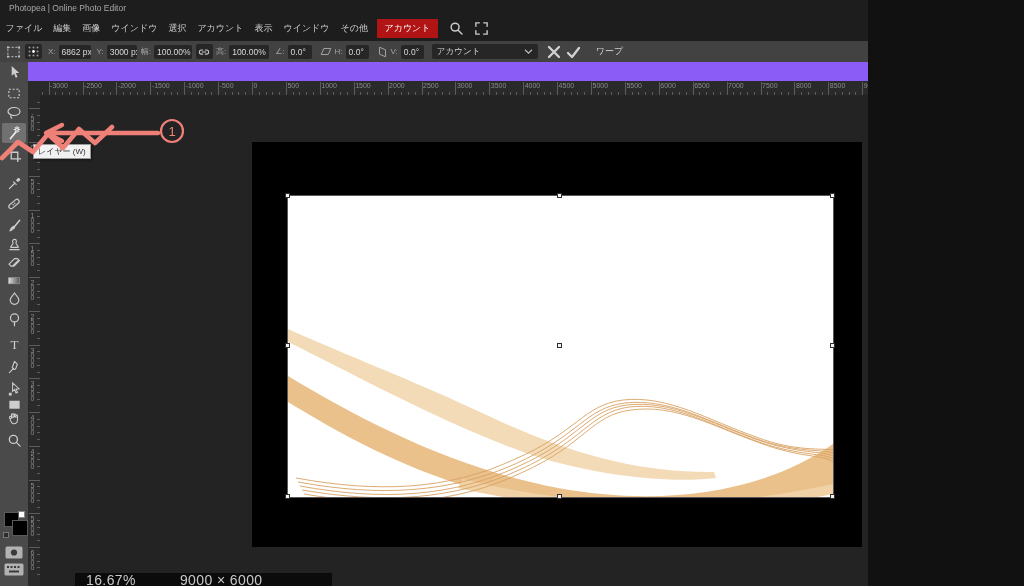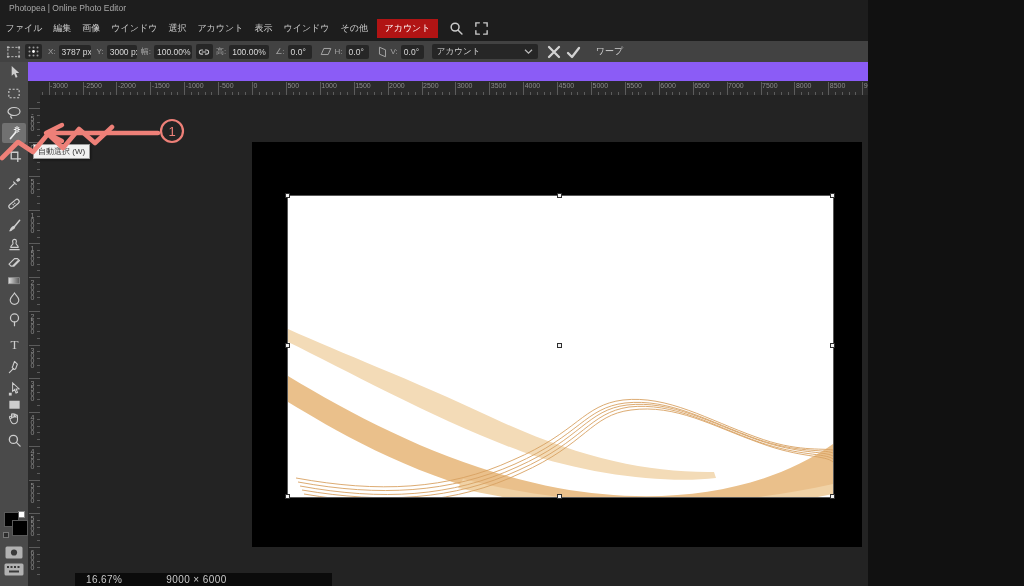--- a/index.html
+++ b/index.html
@@ -72,21 +72,21 @@
   .canvas-area { position:absolute; left:40px; top:95px; width:984px; height:491px; background:#232323; }
   .doc { position:absolute; left:212px; top:47px; width:610px; height:405px; background:#000; }
   .placed-image { position:absolute; left:36px; top:54px; width:545px; height:301px;
                   background:#fff; outline:1px solid rgba(160,160,160,.55); cursor:move; }
   .placed-image svg { display:block; width:100%; height:100%; }
   .handle { position:absolute; width:5px; height:5px; background:#f2f2f2;
             border:1px solid #2e2e2e; cursor:pointer; }
 
   
   .statusbar { position:absolute; left:75px; top:573px; width:257px; height:13px;
-               background:#0b0b0b; color:#c9c9c9; font-size:10px; display:flex;
+               background:#0b0b0b; color:#c9c9c9; font-size:14px; display:flex;
                align-items:center; z-index:6; letter-spacing:.4px; }
   .statusbar .zoomv { margin-left:11px; }
   .statusbar .dims { margin-left:44px; }
 
   
   .tooltip { position:absolute; left:33px; top:144px; height:15px; background:#f1f1f1;
              border:1px solid #9a9a9a; color:#333; font-size:8px; line-height:13px;
              padding:0 4px; z-index:9; box-shadow:1px 1px 2px rgba(0,0,0,.45);
              white-space:nowrap; }
   .annotation { position:absolute; left:0; top:95px; z-index:11; pointer-events:none; }
@@ -146,21 +146,21 @@
             <circle cx="10.5" cy="6.5" r="1"></circle>
             <circle cx="2.5" cy="10.5" r="1"></circle>
             <circle cx="6.5" cy="10.5" r="1"></circle>
             <circle cx="10.5" cy="10.5" r="1"></circle>
           </g>
           <circle cx="6.5" cy="6.5" r="1.4" fill="#ffffff"></circle>
         </svg>
     </span>
 
     <span class="ob-label">X:</span>
-    <span class="ob-field w32">3787 px</span>
+    <span class="ob-field w32">6862 px</span>
     <span class="ob-label">Y:</span>
     <span class="ob-field w30">3000 px</span>
     <span class="ob-label" style="margin-left:4px">幅:</span>
     <span class="ob-field w38">100.00%</span>
     <span class="ob-icon ob-box">
       <svg width="14" height="12" viewBox="0 0 16 16" fill="none" stroke="#c9c9c9" stroke-width="1.4" stroke-linecap="round">
           <path d="M6.2 5.2H4.6a2.8 2.8 0 0 0 0 5.6h1.6 M9.8 5.2h1.6a2.8 2.8 0 0 1 0 5.6H9.8 M5.6 8h4.8"></path>
         </svg>
     </span>
     <span class="ob-label" style="margin-left:3px">高:</span>
@@ -638,21 +638,21 @@
         <div class="handle" style="left: 577.5px; top: 351.5px;"></div>
       </div>
   </div>
 
   <div class="statusbar">
     <span class="zoomv">16.67%</span>
     <span class="dims">9000 × 6000</span>
   </div>
 
   <div class="tooltip">
-    <span>自動選択 (W)</span>
+    <span>レイヤー (W)</span>
   </div>
 
   <svg class="annotation" width="200" height="80" viewBox="0 0 200 80">
     <polyline points="2,63 18,47 33,57 48,39 63,53 79,34 95,48 112,32" fill="none" stroke-width="4.6" stroke-linecap="round" stroke-linejoin="round" stroke="#ee8078"></polyline>
     <path d="M158 38 L52 38 M62 30 L46 38 L62 46" fill="none" stroke-width="4.4" stroke-linecap="round" stroke-linejoin="round" stroke="#ee8078"></path>
     <circle cx="172" cy="36" r="11" fill="none" stroke-width="2.2" stroke="#ee8078"></circle>
     <text x="172" y="40.5" text-anchor="middle" font-size="13" font-family="Liberation Sans, sans-serif" fill="#ee8078">1</text>
   </svg>
 
 </div>

